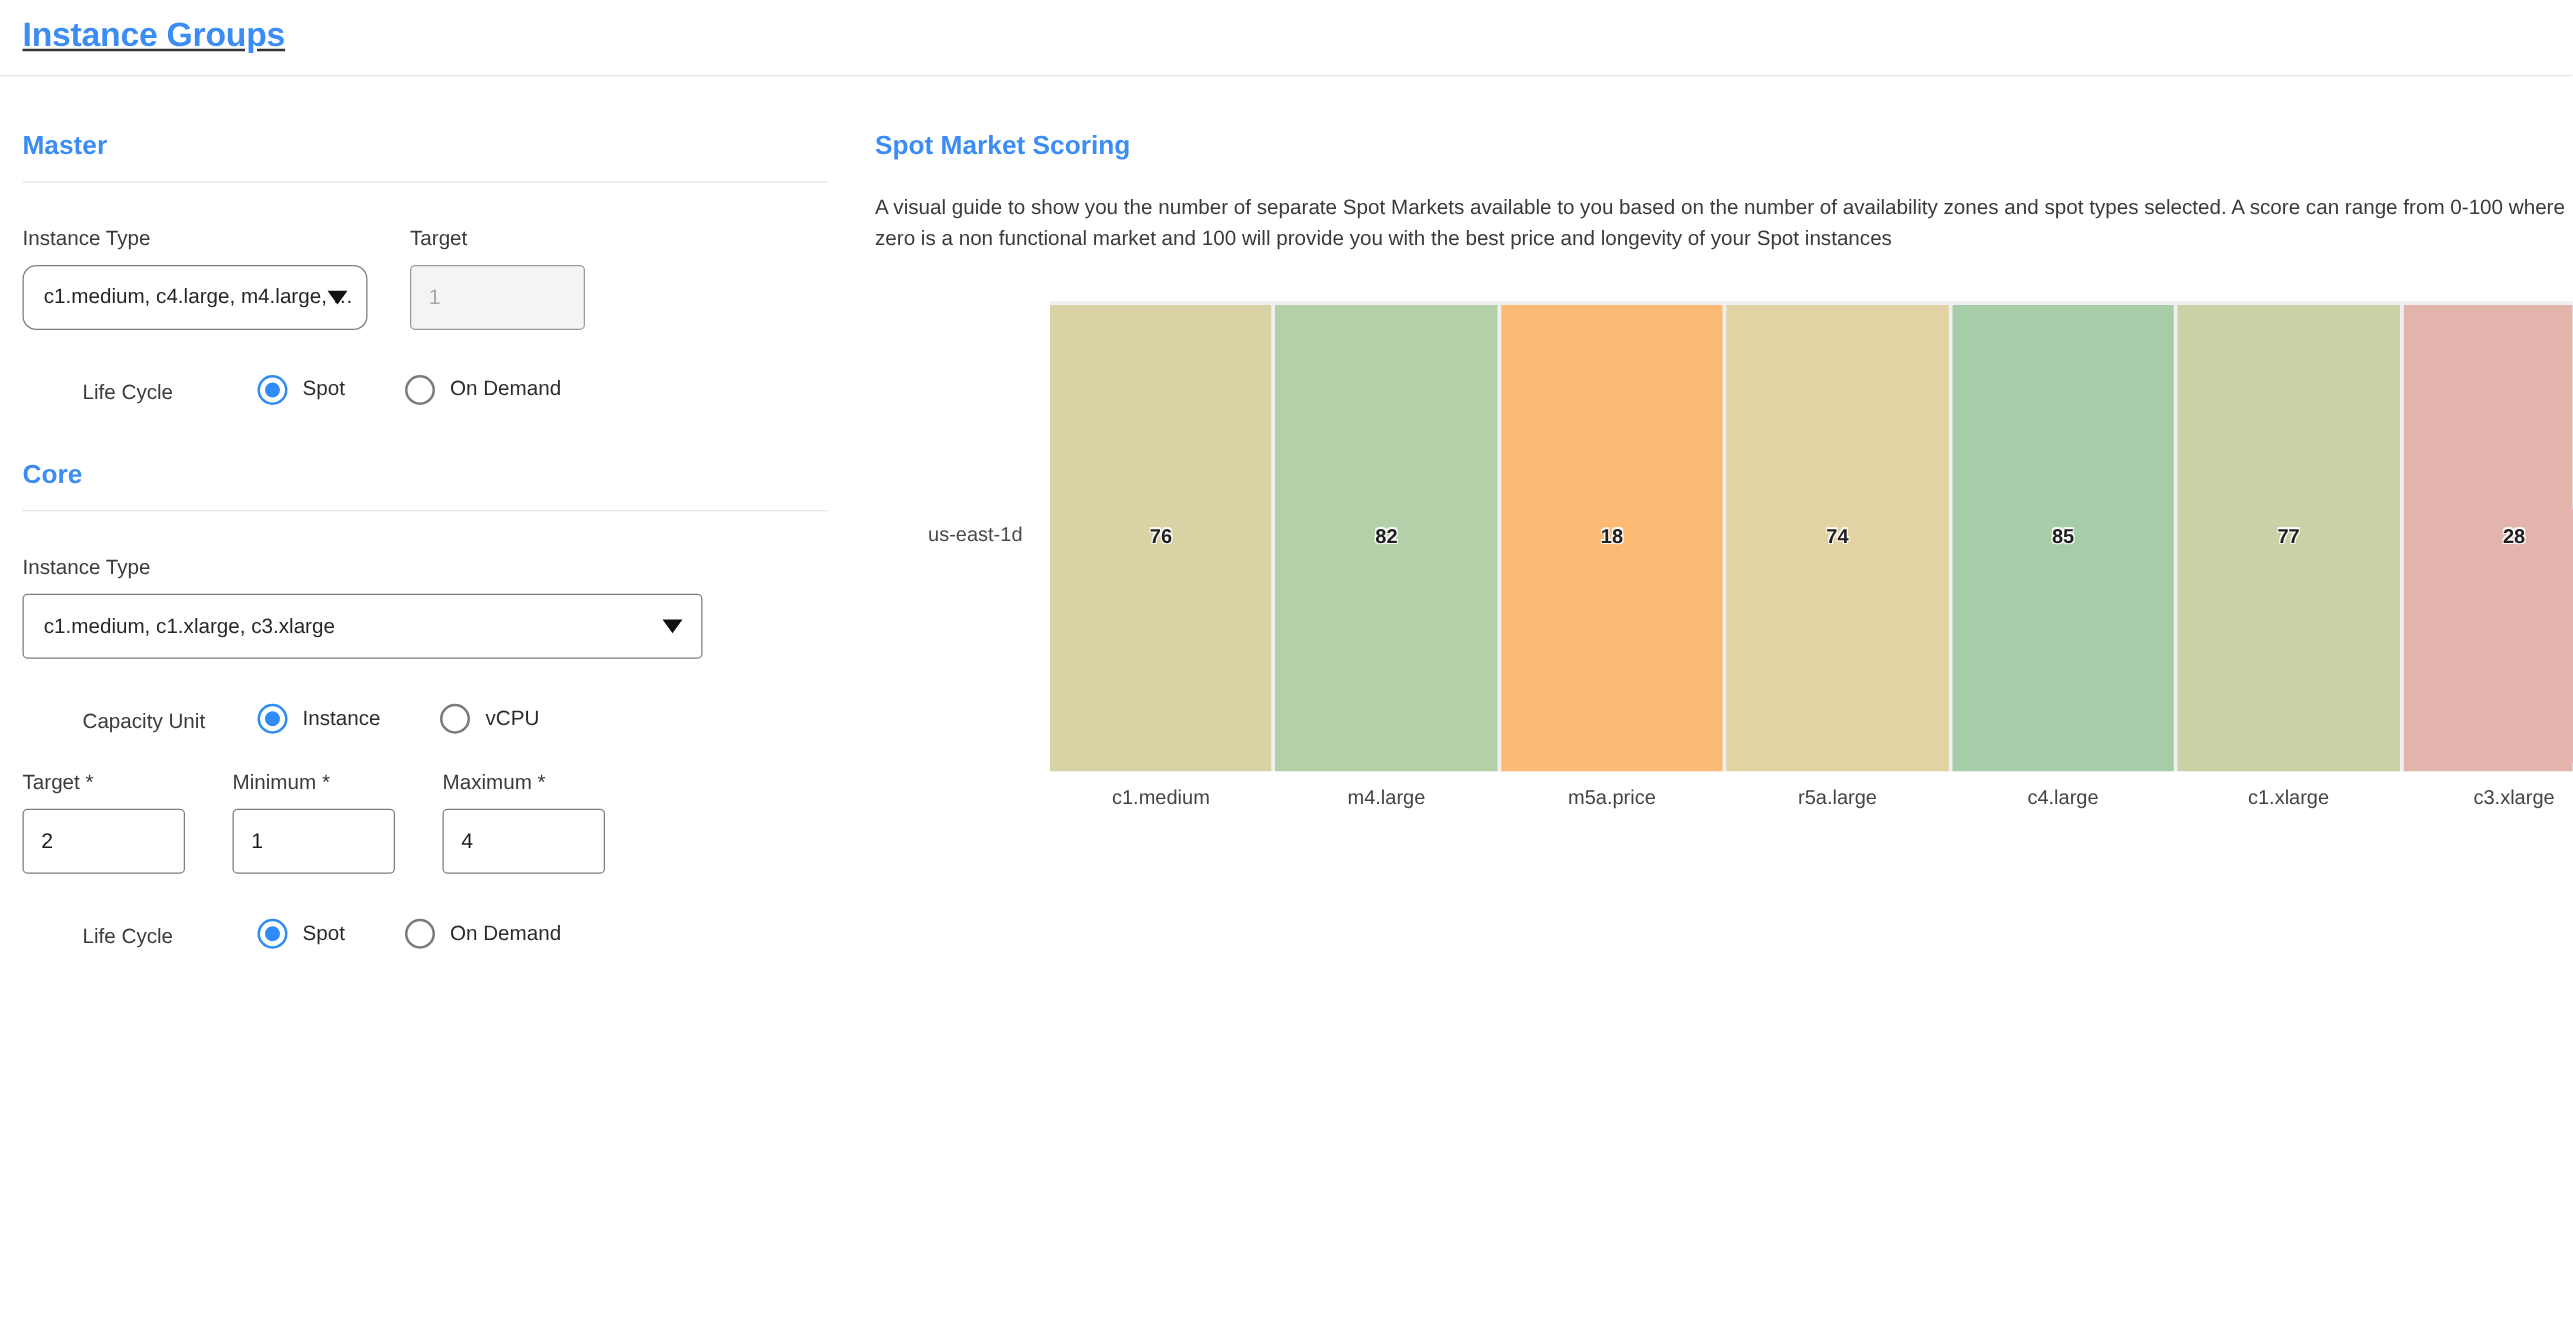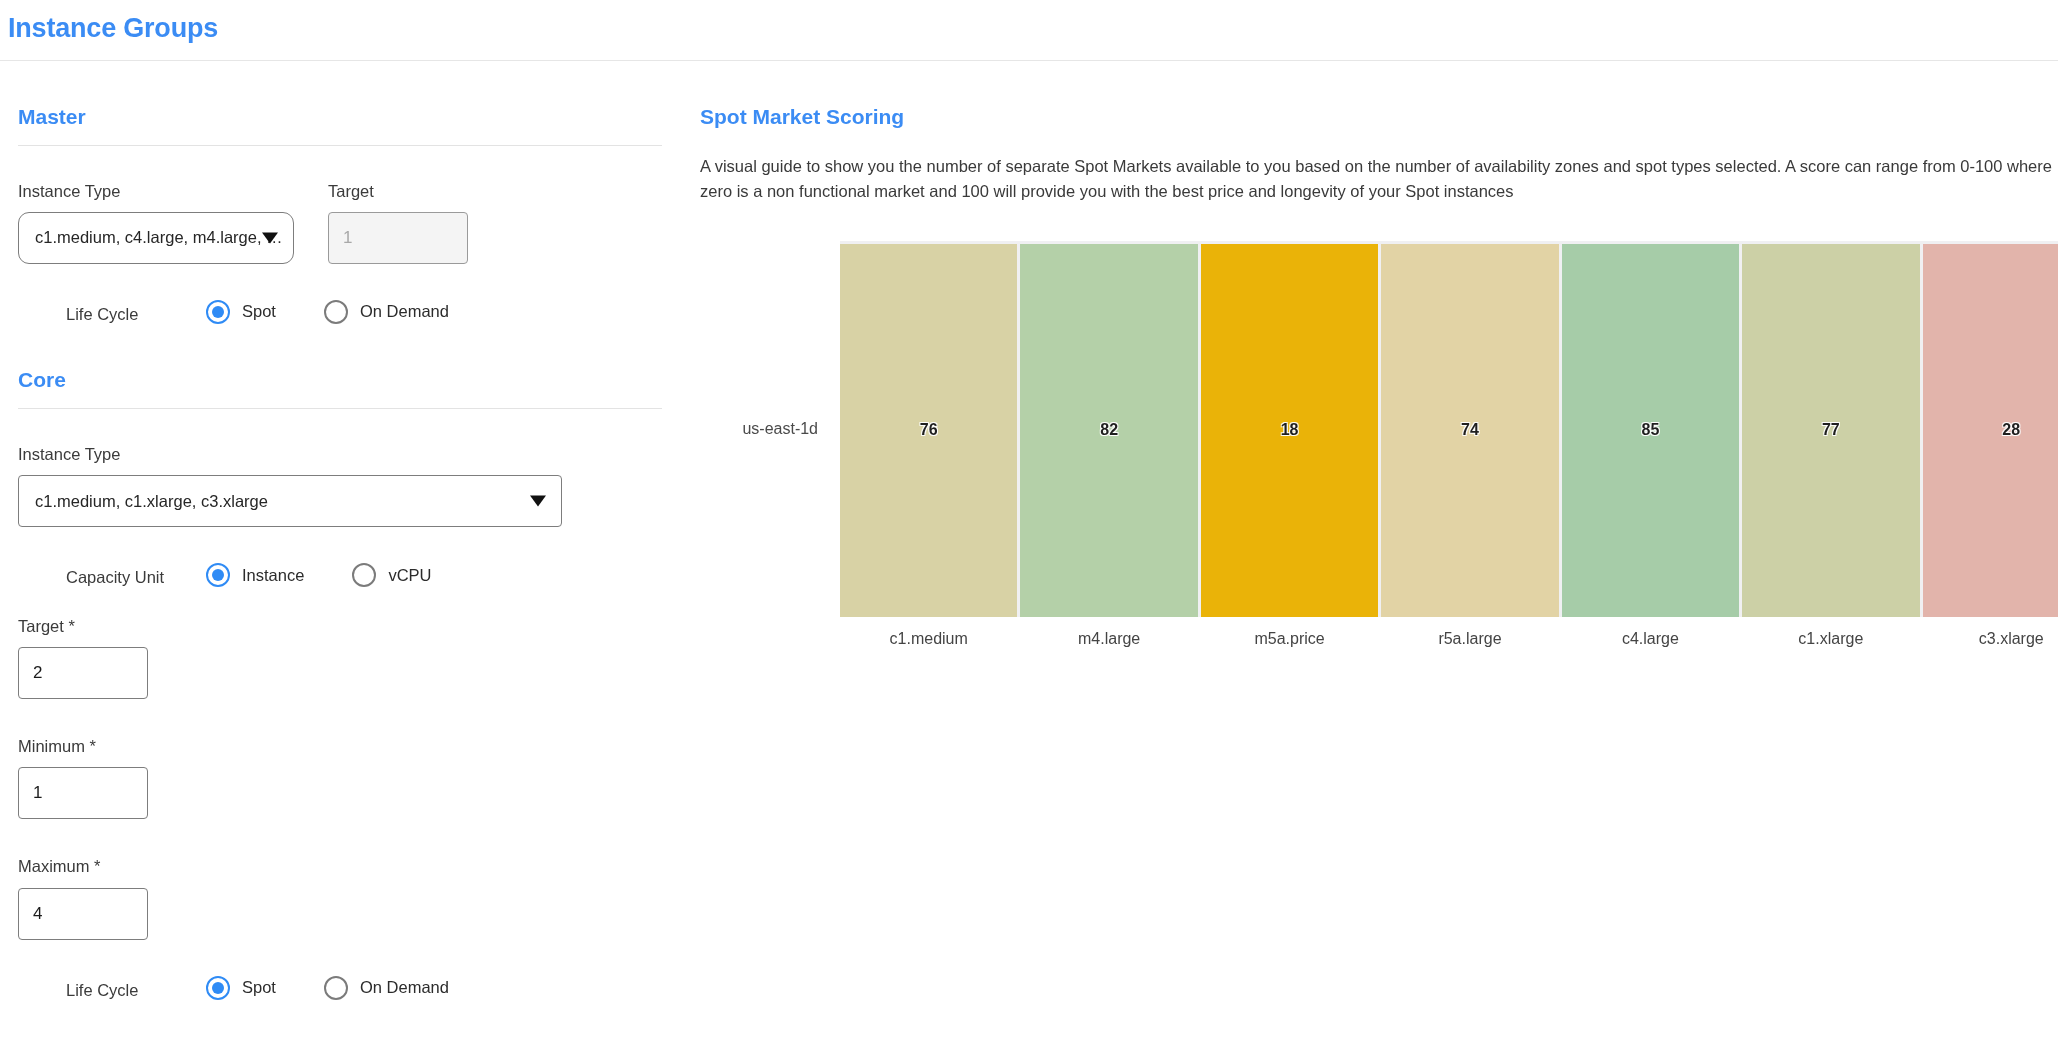--- a/index.html
+++ b/index.html
@@ -8,22 +8,23 @@
     margin: 0; padding: 0;
     width: 2058px; height: 1058px;
     background: #ffffff;
     font-family: "Liberation Sans", sans-serif;
     color: #333333;
     overflow: hidden;
   }
 
   
   .page-header {
-    padding: 14px 20px 16px 8px;
+    padding: 14px 20px 16px 18px;
     border-bottom: 1px solid #e6e6e6;
+    text-decoration: underline;
   }
   .page-title {
     font-size: 27px;
     font-weight: 600;
     color: #3b8cf4;
     letter-spacing: -0.2px;
     line-height: 1.1;
   }
 
   
@@ -163,21 +164,20 @@
   }
   .radio-text {
     font-size: 16.5px;
     color: #2c2c2c;
   }
 
   .triple-row {
     display: flex;
     gap: 38px;
     margin-top: 30px;
-    flex-direction: column;
   }
 
   
   .rp-title {
     font-size: 21px;
     font-weight: 600;
     color: #3b8cf4;
     line-height: 1.1;
   }
   .rp-desc {
@@ -367,21 +367,21 @@
             <span class="y-tick">us-east-1d</span>
           </div>
           <div class="plot-col">
             <div class="plot" id="heatmap-plot">
                 <div class="cell" style="background: rgb(216, 210, 165);">
                   <span class="cell-value">76</span>
                 </div>
                 <div class="cell" style="background: rgb(180, 208, 168);">
                   <span class="cell-value">82</span>
                 </div>
-                <div class="cell" style="background: #eab308;">
+                <div class="cell" style="background: #fdba74;">
                   <span class="cell-value">18</span>
                 </div>
                 <div class="cell" style="background: rgb(226, 211, 165);">
                   <span class="cell-value">74</span>
                 </div>
                 <div class="cell" style="background: rgb(166, 204, 168);">
                   <span class="cell-value">85</span>
                 </div>
                 <div class="cell" style="background: rgb(204, 208, 166);">
                   <span class="cell-value">77</span>

